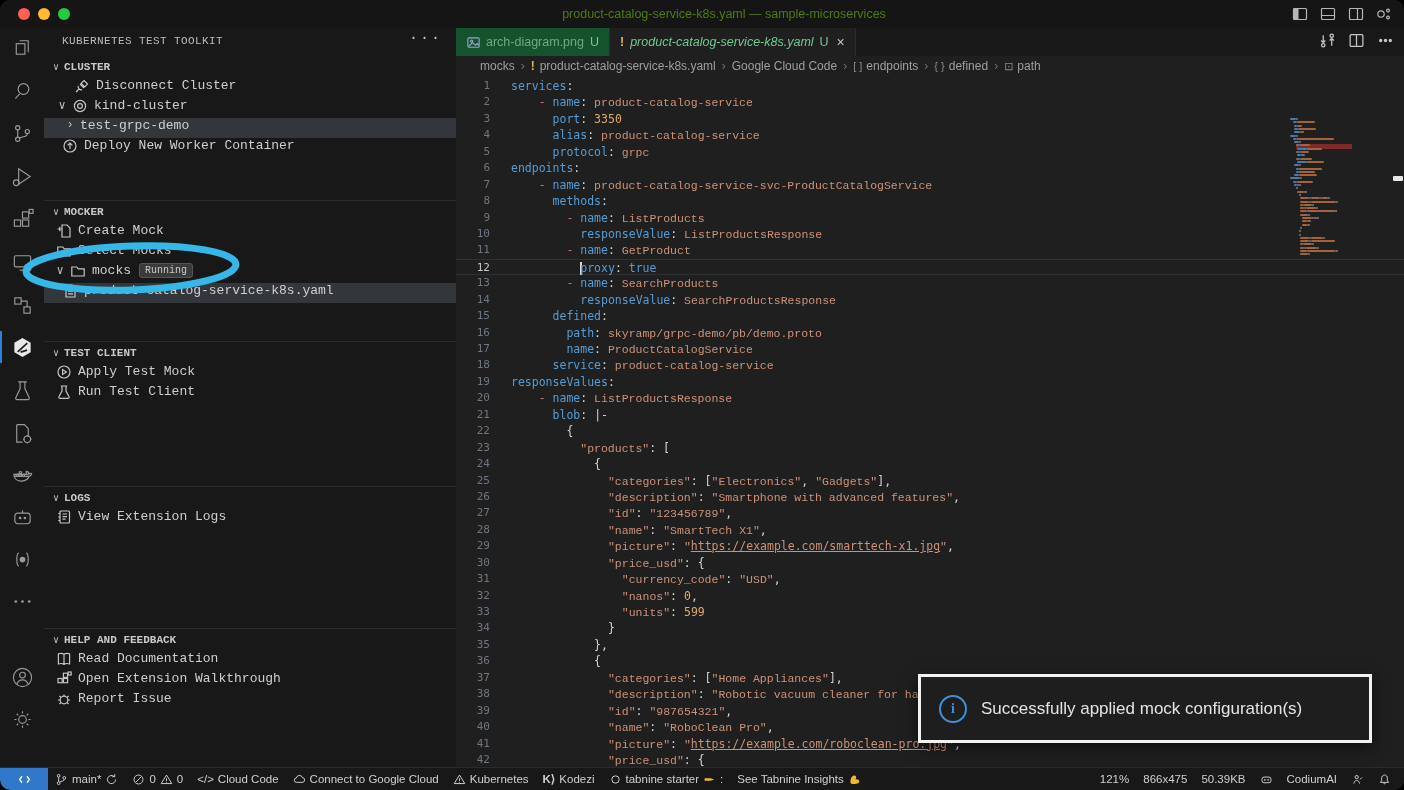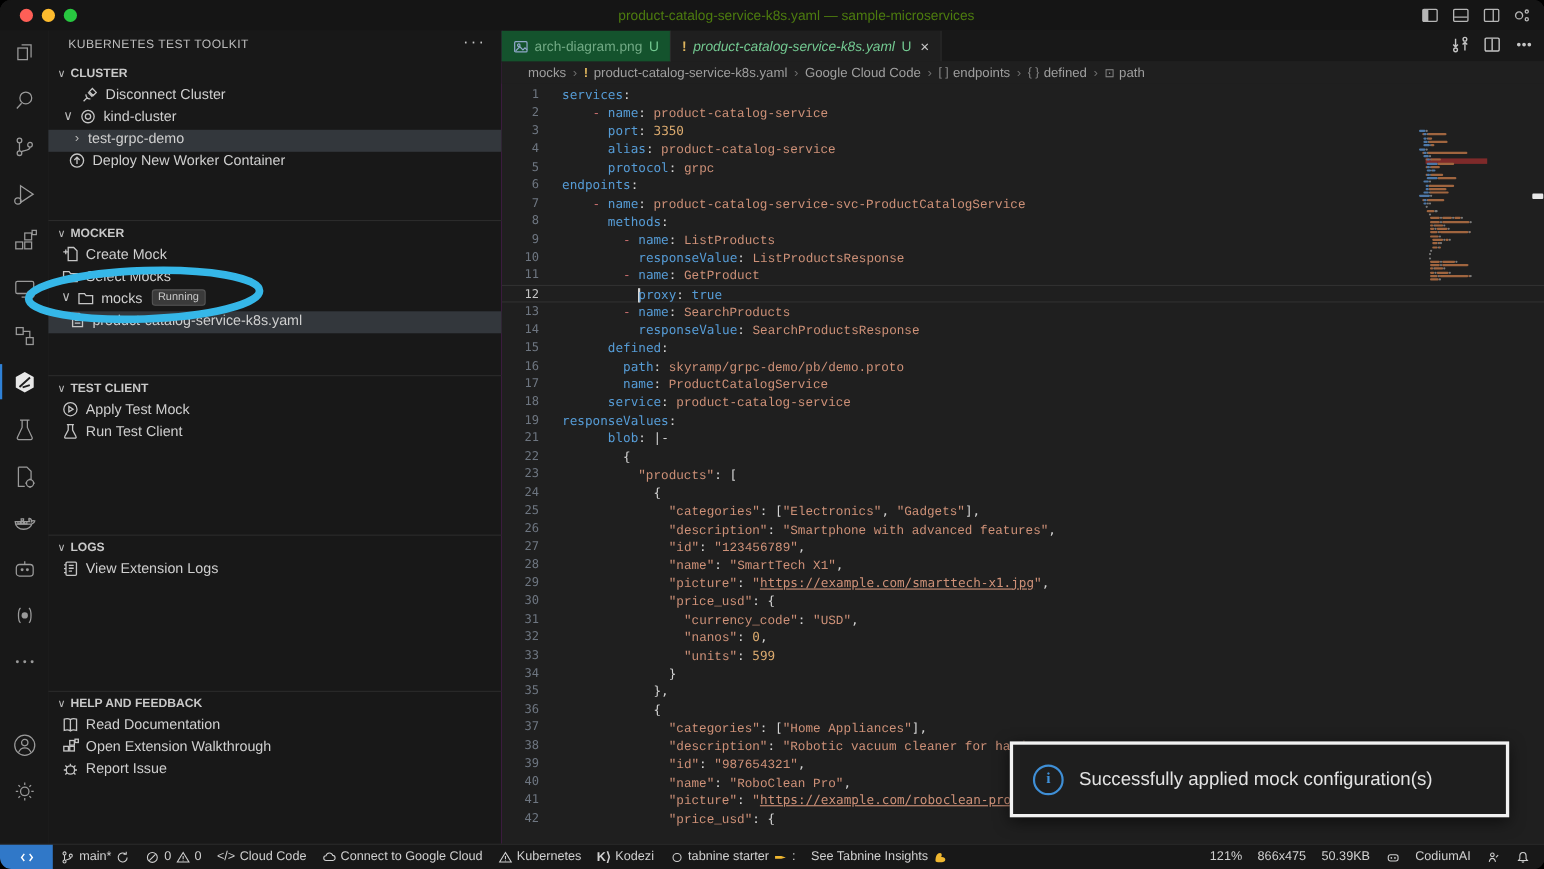--- a/index.html
+++ b/index.html
@@ -12,21 +12,21 @@
     color:#4d7c0f;font-size:12.5px;padding-left:44px;}
   .tb-icons{position:absolute;right:12px;top:6px;display:flex;gap:12px;color:#b6b6b6;}
   .tb-icons .icon{width:16px;height:16px;}
   
   #activitybar{position:absolute;left:0;top:28px;width:44px;bottom:22px;background:#181818;border-right:1px solid #2b2b2b;}
   .ab-item{position:absolute;left:0;width:44px;height:40px;display:flex;align-items:center;justify-content:center;color:#9a9a9a;cursor:pointer;}
   .ab-item .icon{width:23px;height:23px;}
   .ab-item.active{color:#eaeaea;}
   .ab-item.active::before{content:"";position:absolute;left:0;top:4px;bottom:4px;width:2px;background:#2f81d7;}
   
-  #sidebar{position:absolute;left:44px;top:28px;width:412px;bottom:22px;background:#181818;border-right:1px solid #a21caf;color:#cccccc;}
+  #sidebar{position:absolute;left:44px;top:28px;width:412px;bottom:22px;background:#181818;border-right:1px solid #a21caf;color:#cccccc;font-family:Liberation Mono, monospace;}
   #sidebar-header{position:absolute;left:0;top:0;width:100%;height:28px;}
   #sidebar-title{position:absolute;left:18px;top:7px;font-size:11px;letter-spacing:.4px;color:#bbbbbb;}
   #sidebar-more{position:absolute;right:14px;top:2px;color:#c5c5c5;font-size:15px;letter-spacing:2px;cursor:pointer;}
   .section{position:absolute;left:0;width:100%;}
   .section.bordered{border-top:1px solid #2b2b2b;}
   .sec-header{height:22px;display:flex;align-items:center;font-size:11px;font-weight:bold;color:#c9c9c9;cursor:pointer;}
   .sec-header .chev{width:16px;margin-left:4px;text-align:center;font-size:10px;font-weight:normal;color:#bbb;}
   .side-item{position:relative;height:20px;display:flex;align-items:flex-start;font-size:13px;color:#cfcfcf;cursor:pointer;white-space:nowrap;}
   .side-item.selected{background:#33373c;}
   .side-item .chev{font-size:12px;color:#bbb;width:12px;text-align:center;margin-right:4px;}
@@ -444,20 +444,21 @@
           <div class="line"><span class="gut">10</span><span class="txt"><span class="tk-w">          </span><span class="tk-k">responseValue</span><span class="tk-p">:</span><span class="tk-s"> ListProductsResponse</span></span></div>
           <div class="line"><span class="gut">11</span><span class="txt"><span class="tk-w">        </span><span class="tk-d">- </span><span class="tk-k">name</span><span class="tk-p">:</span><span class="tk-s"> GetProduct</span></span></div>
           <div class="line active"><span class="gut">12</span><span class="txt"><span class="tk-w">          </span><span class="cursor"></span><span class="tk-k">proxy</span><span class="tk-p">:</span><span class="tk-b"> true</span></span></div>
           <div class="line"><span class="gut">13</span><span class="txt"><span class="tk-w">        </span><span class="tk-d">- </span><span class="tk-k">name</span><span class="tk-p">:</span><span class="tk-s"> SearchProducts</span></span></div>
           <div class="line"><span class="gut">14</span><span class="txt"><span class="tk-w">          </span><span class="tk-k">responseValue</span><span class="tk-p">:</span><span class="tk-s"> SearchProductsResponse</span></span></div>
           <div class="line"><span class="gut">15</span><span class="txt"><span class="tk-w">      </span><span class="tk-k">defined</span><span class="tk-p">:</span></span></div>
           <div class="line"><span class="gut">16</span><span class="txt"><span class="tk-w">        </span><span class="tk-k">path</span><span class="tk-p">:</span><span class="tk-s"> skyramp/grpc-demo/pb/demo.proto</span></span></div>
           <div class="line"><span class="gut">17</span><span class="txt"><span class="tk-w">        </span><span class="tk-k">name</span><span class="tk-p">:</span><span class="tk-s"> ProductCatalogService</span></span></div>
           <div class="line"><span class="gut">18</span><span class="txt"><span class="tk-w">      </span><span class="tk-k">service</span><span class="tk-p">:</span><span class="tk-s"> product-catalog-service</span></span></div>
           <div class="line"><span class="gut">19</span><span class="txt"><span class="tk-k">responseValues</span><span class="tk-p">:</span></span></div>
+          <div class="line"><span class="gut">20</span><span class="txt"><span class="tk-w">    </span><span class="tk-d">- </span><span class="tk-k">name</span><span class="tk-p">:</span><span class="tk-s"> ListProductsResponse</span></span></div>
           <div class="line"><span class="gut">21</span><span class="txt"><span class="tk-w">      </span><span class="tk-k">blob</span><span class="tk-p">:</span><span class="tk-w"> </span><span class="tk-p">|-</span></span></div>
           <div class="line"><span class="gut">22</span><span class="txt"><span class="tk-w">        </span><span class="tk-p">{</span></span></div>
           <div class="line"><span class="gut">23</span><span class="txt"><span class="tk-w">          </span><span class="tk-s">"products"</span><span class="tk-p">: [</span></span></div>
           <div class="line"><span class="gut">24</span><span class="txt"><span class="tk-w">            </span><span class="tk-p">{</span></span></div>
           <div class="line"><span class="gut">25</span><span class="txt"><span class="tk-w">              </span><span class="tk-s">"categories"</span><span class="tk-p">: [</span><span class="tk-s">"Electronics"</span><span class="tk-p">, </span><span class="tk-s">"Gadgets"</span><span class="tk-p">],</span></span></div>
           <div class="line"><span class="gut">26</span><span class="txt"><span class="tk-w">              </span><span class="tk-s">"description"</span><span class="tk-p">: </span><span class="tk-s">"Smartphone with advanced features"</span><span class="tk-p">,</span></span></div>
           <div class="line"><span class="gut">27</span><span class="txt"><span class="tk-w">              </span><span class="tk-s">"id"</span><span class="tk-p">: </span><span class="tk-s">"123456789"</span><span class="tk-p">,</span></span></div>
           <div class="line"><span class="gut">28</span><span class="txt"><span class="tk-w">              </span><span class="tk-s">"name"</span><span class="tk-p">: </span><span class="tk-s">"SmartTech X1"</span><span class="tk-p">,</span></span></div>
           <div class="line"><span class="gut">29</span><span class="txt"><span class="tk-w">              </span><span class="tk-s">"picture"</span><span class="tk-p">: </span><span class="tk-s">"</span><span class="tk-u">https://example.com/smarttech-x1.jpg</span><span class="tk-s">"</span><span class="tk-p">,</span></span></div>
           <div class="line"><span class="gut">30</span><span class="txt"><span class="tk-w">              </span><span class="tk-s">"price_usd"</span><span class="tk-p">: {</span></span></div>

